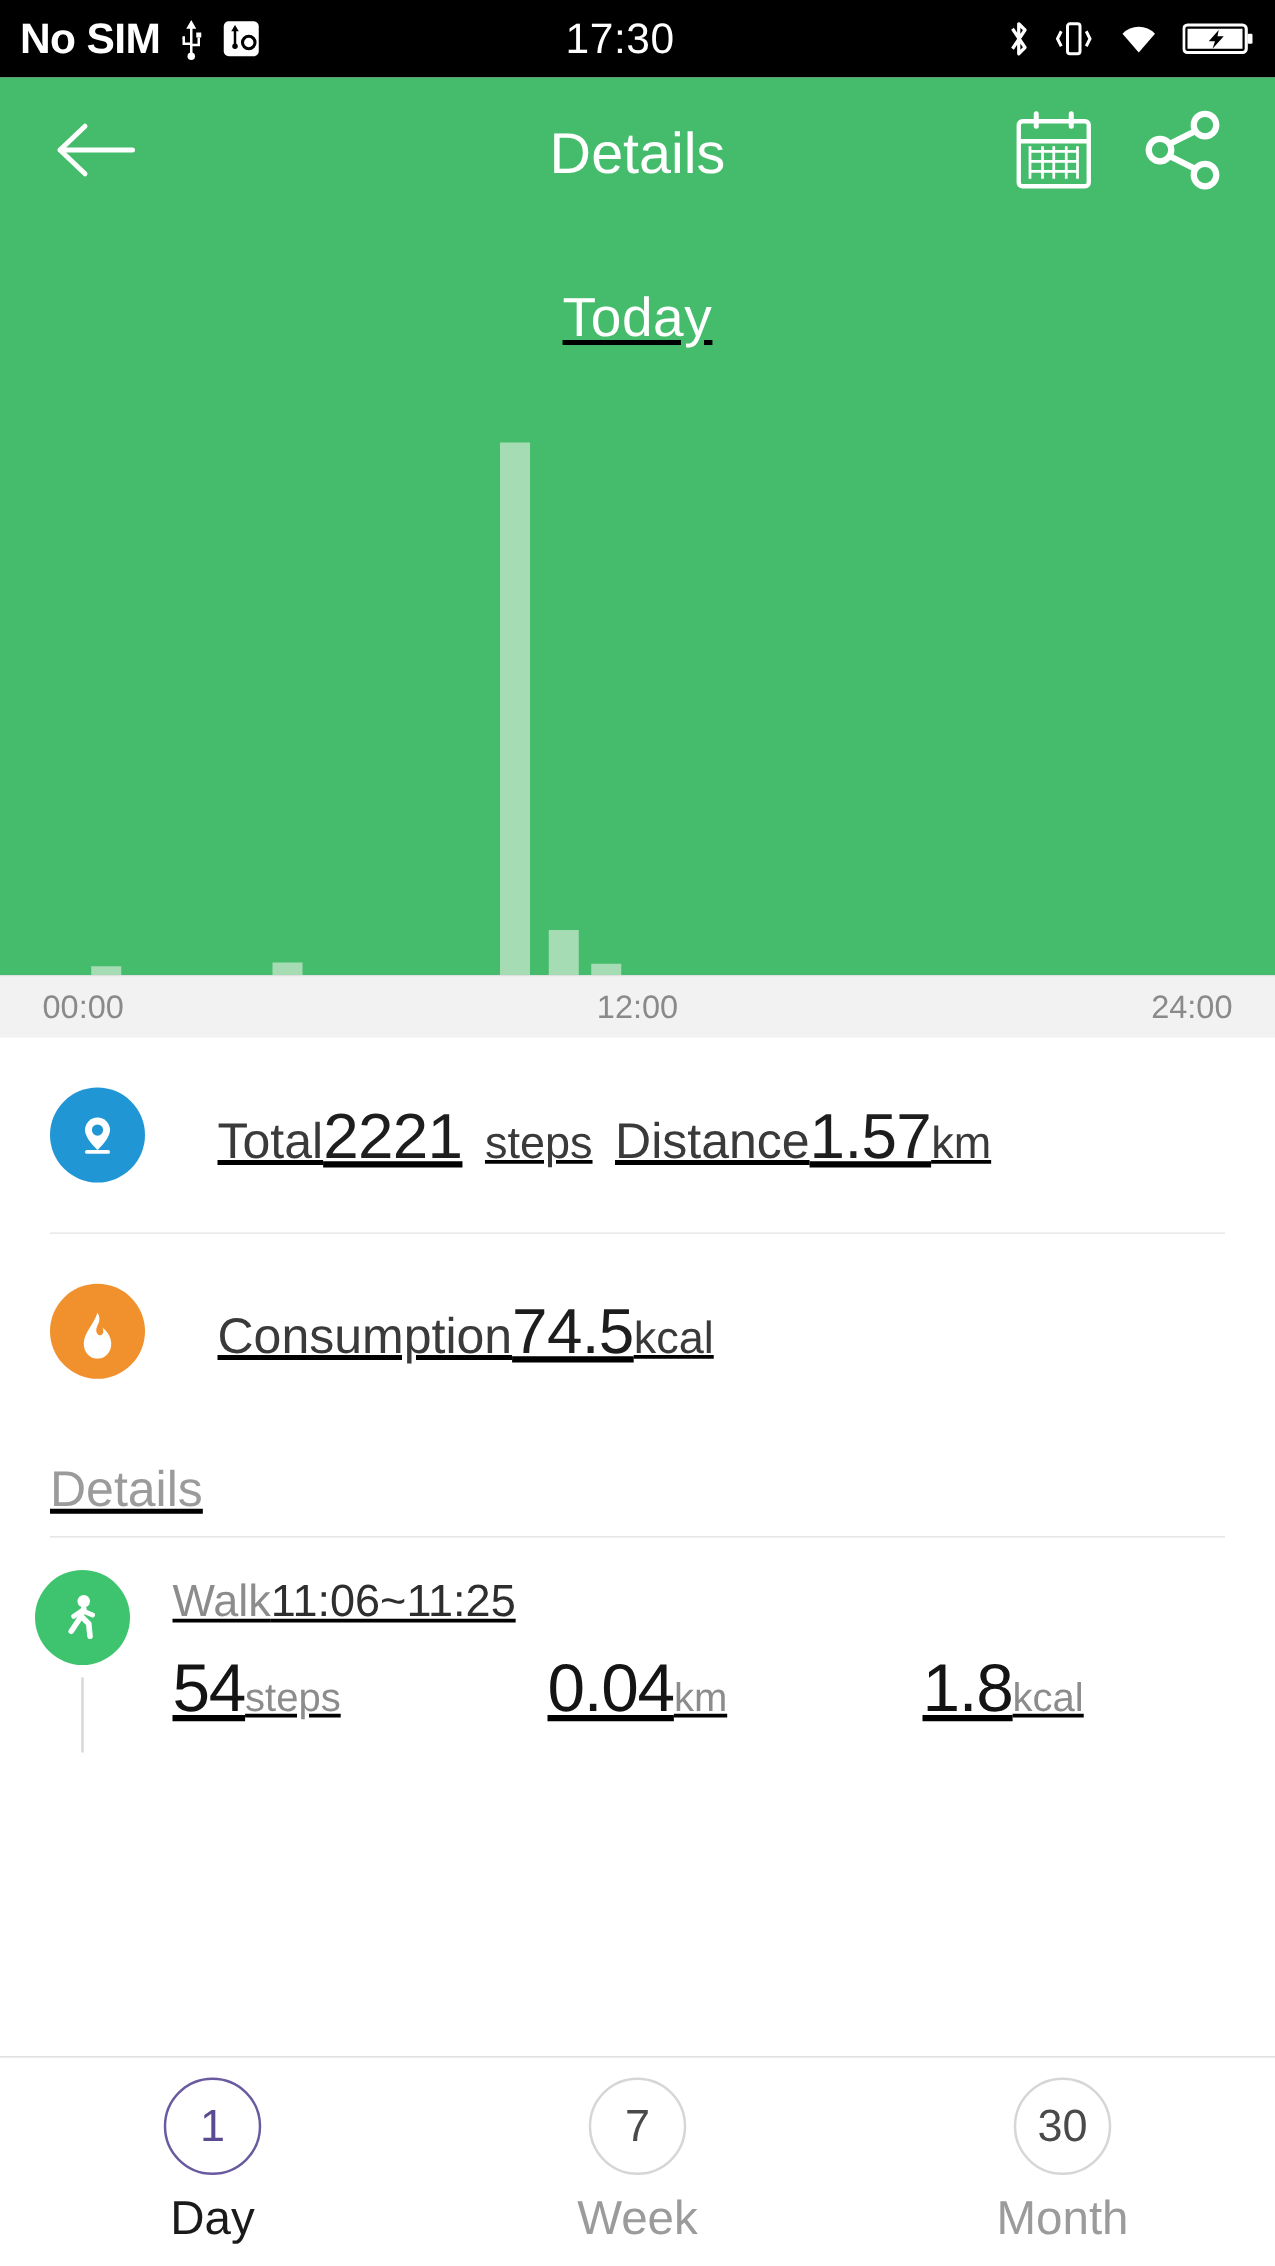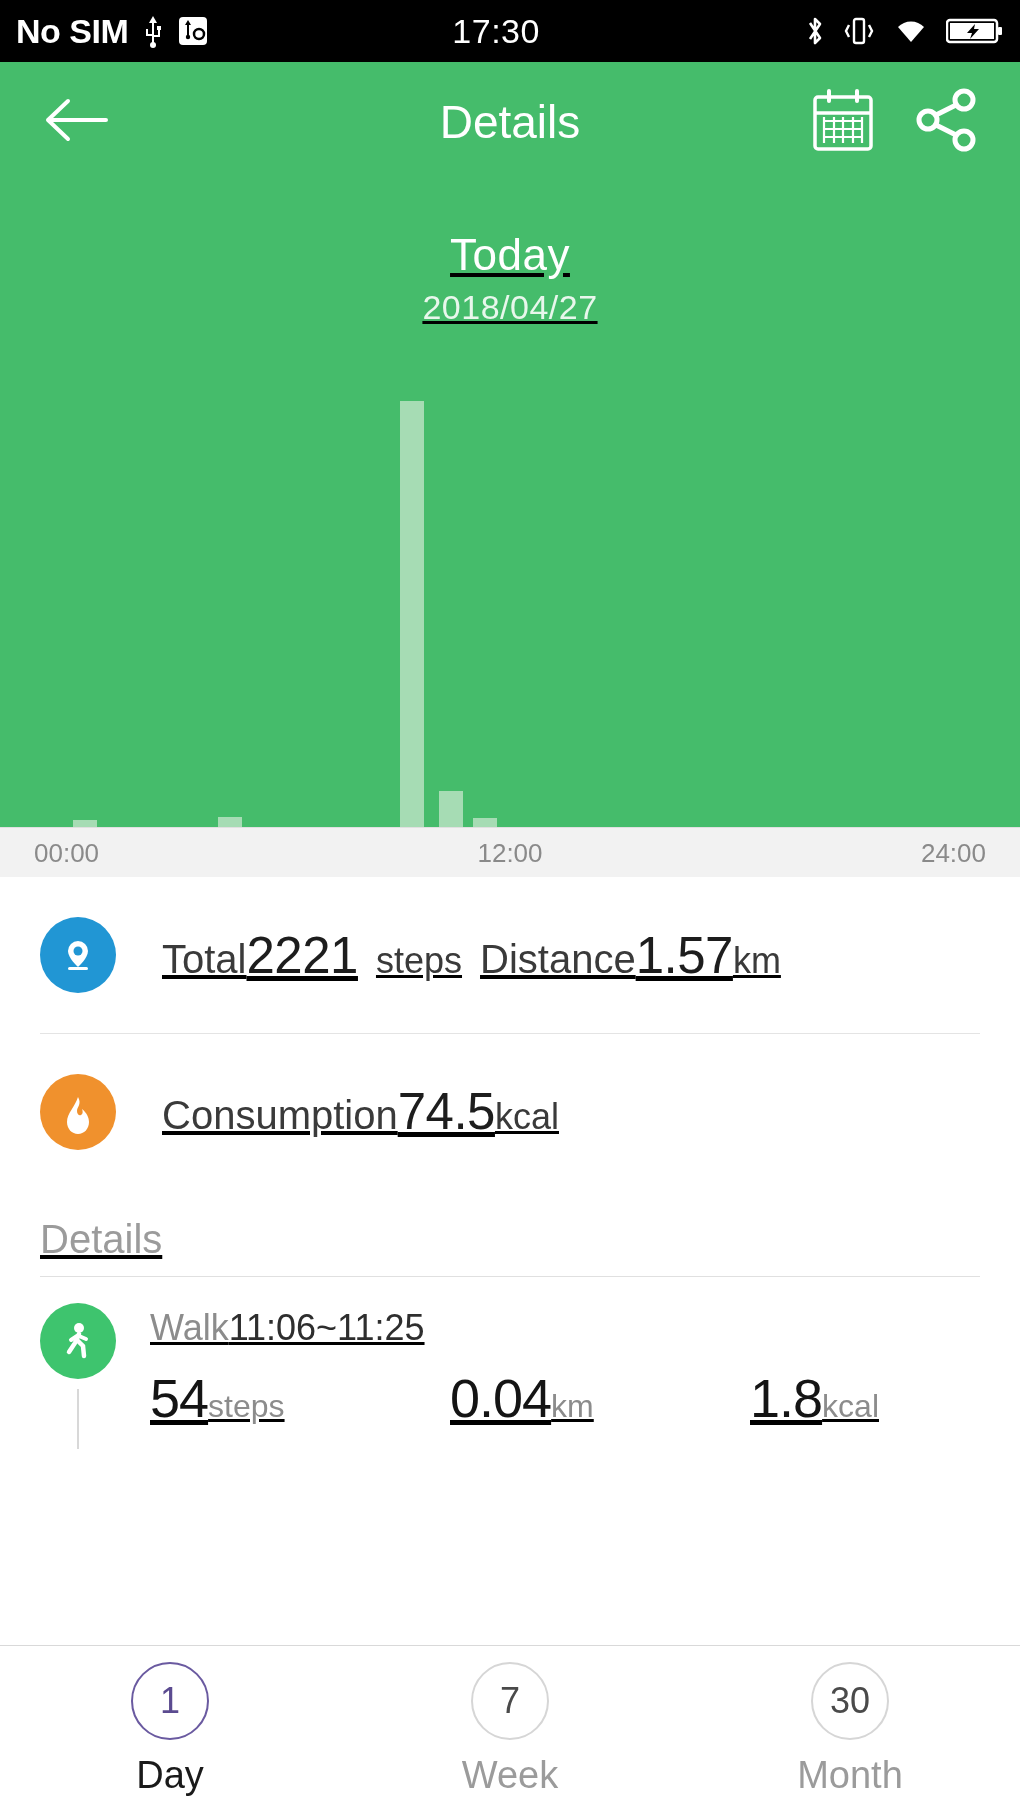--- a/index.html
+++ b/index.html
@@ -128,21 +128,21 @@
   .axis-label.start { left: 34px; }
   .axis-label.mid { left: 50%; transform: translate(-50%, -50%); }
   .axis-label.end { right: 34px; }
 
   
   .summary { padding: 0 40px; background: #ffffff; }
   .summary-row {
     display: flex;
     align-items: center;
     height: 156px;
-    gap: 46px;
+    gap: 58px;
   }
   .summary-row + .summary-row { border-top: 1px solid #e4e4e4; }
   .circle-icon {
     width: 76px; height: 76px;
     border-radius: 50%;
     display: flex; align-items: center; justify-content: center;
     flex: 0 0 auto;
   }
   .pin-circle { background: #2196d4; }
   .fire-circle { background: #f0912d; }
@@ -158,21 +158,21 @@
   .sp { width: 18px; display: inline-block; }
 
   
   .details-header {
     margin: 28px 40px 0 40px;
     padding-bottom: 14px;
     border-bottom: 1px solid #e0e0e0;
     font-size: 40px;
     color: #9b9b9b;
   }
-  .entries { padding: 0 40px; position: relative; }
+  .entries { padding: 0 28px; position: relative; }
   .entry {
     display: flex;
     gap: 34px;
     padding-top: 26px;
     position: relative;
   }
   .entry-icon-col {
     width: 76px;
     flex: 0 0 auto;
     position: relative;
@@ -343,21 +343,20 @@
               <circle cx="14" cy="33" r="9" fill="none" stroke="#fff" stroke-width="5"></circle>
               <line x1="22" y1="28" x2="42" y2="18" stroke="#fff" stroke-width="5"></line>
               <line x1="22" y1="38" x2="42" y2="48" stroke="#fff" stroke-width="5"></line>
             </svg>
           </span>
         </span>
       </div>
     </div>
 
     <div class="day-label">Today</div>
-    <div class="date-label">2018/04/27</div>
 
     <div class="chart-area">
       <div class="chart-plot" id="chart-plot">
           <div class="bar" style="left: 73px; width: 24px; height: 7.26px; background: rgb(166, 220, 180);"></div>
           <div class="bar" style="left: 217.5px; width: 24px; height: 9.9px; background: rgb(166, 220, 180);"></div>
           <div class="bar" style="left: 400.25px; width: 24px; height: 425.7px; background: rgb(166, 220, 180);"></div>
           <div class="bar" style="left: 438.5px; width: 24px; height: 36.3px; background: rgb(166, 220, 180);"></div>
           <div class="bar" style="left: 472.5px; width: 24px; height: 9.24px; background: rgb(166, 220, 180);"></div>
         </div>
     </div>

